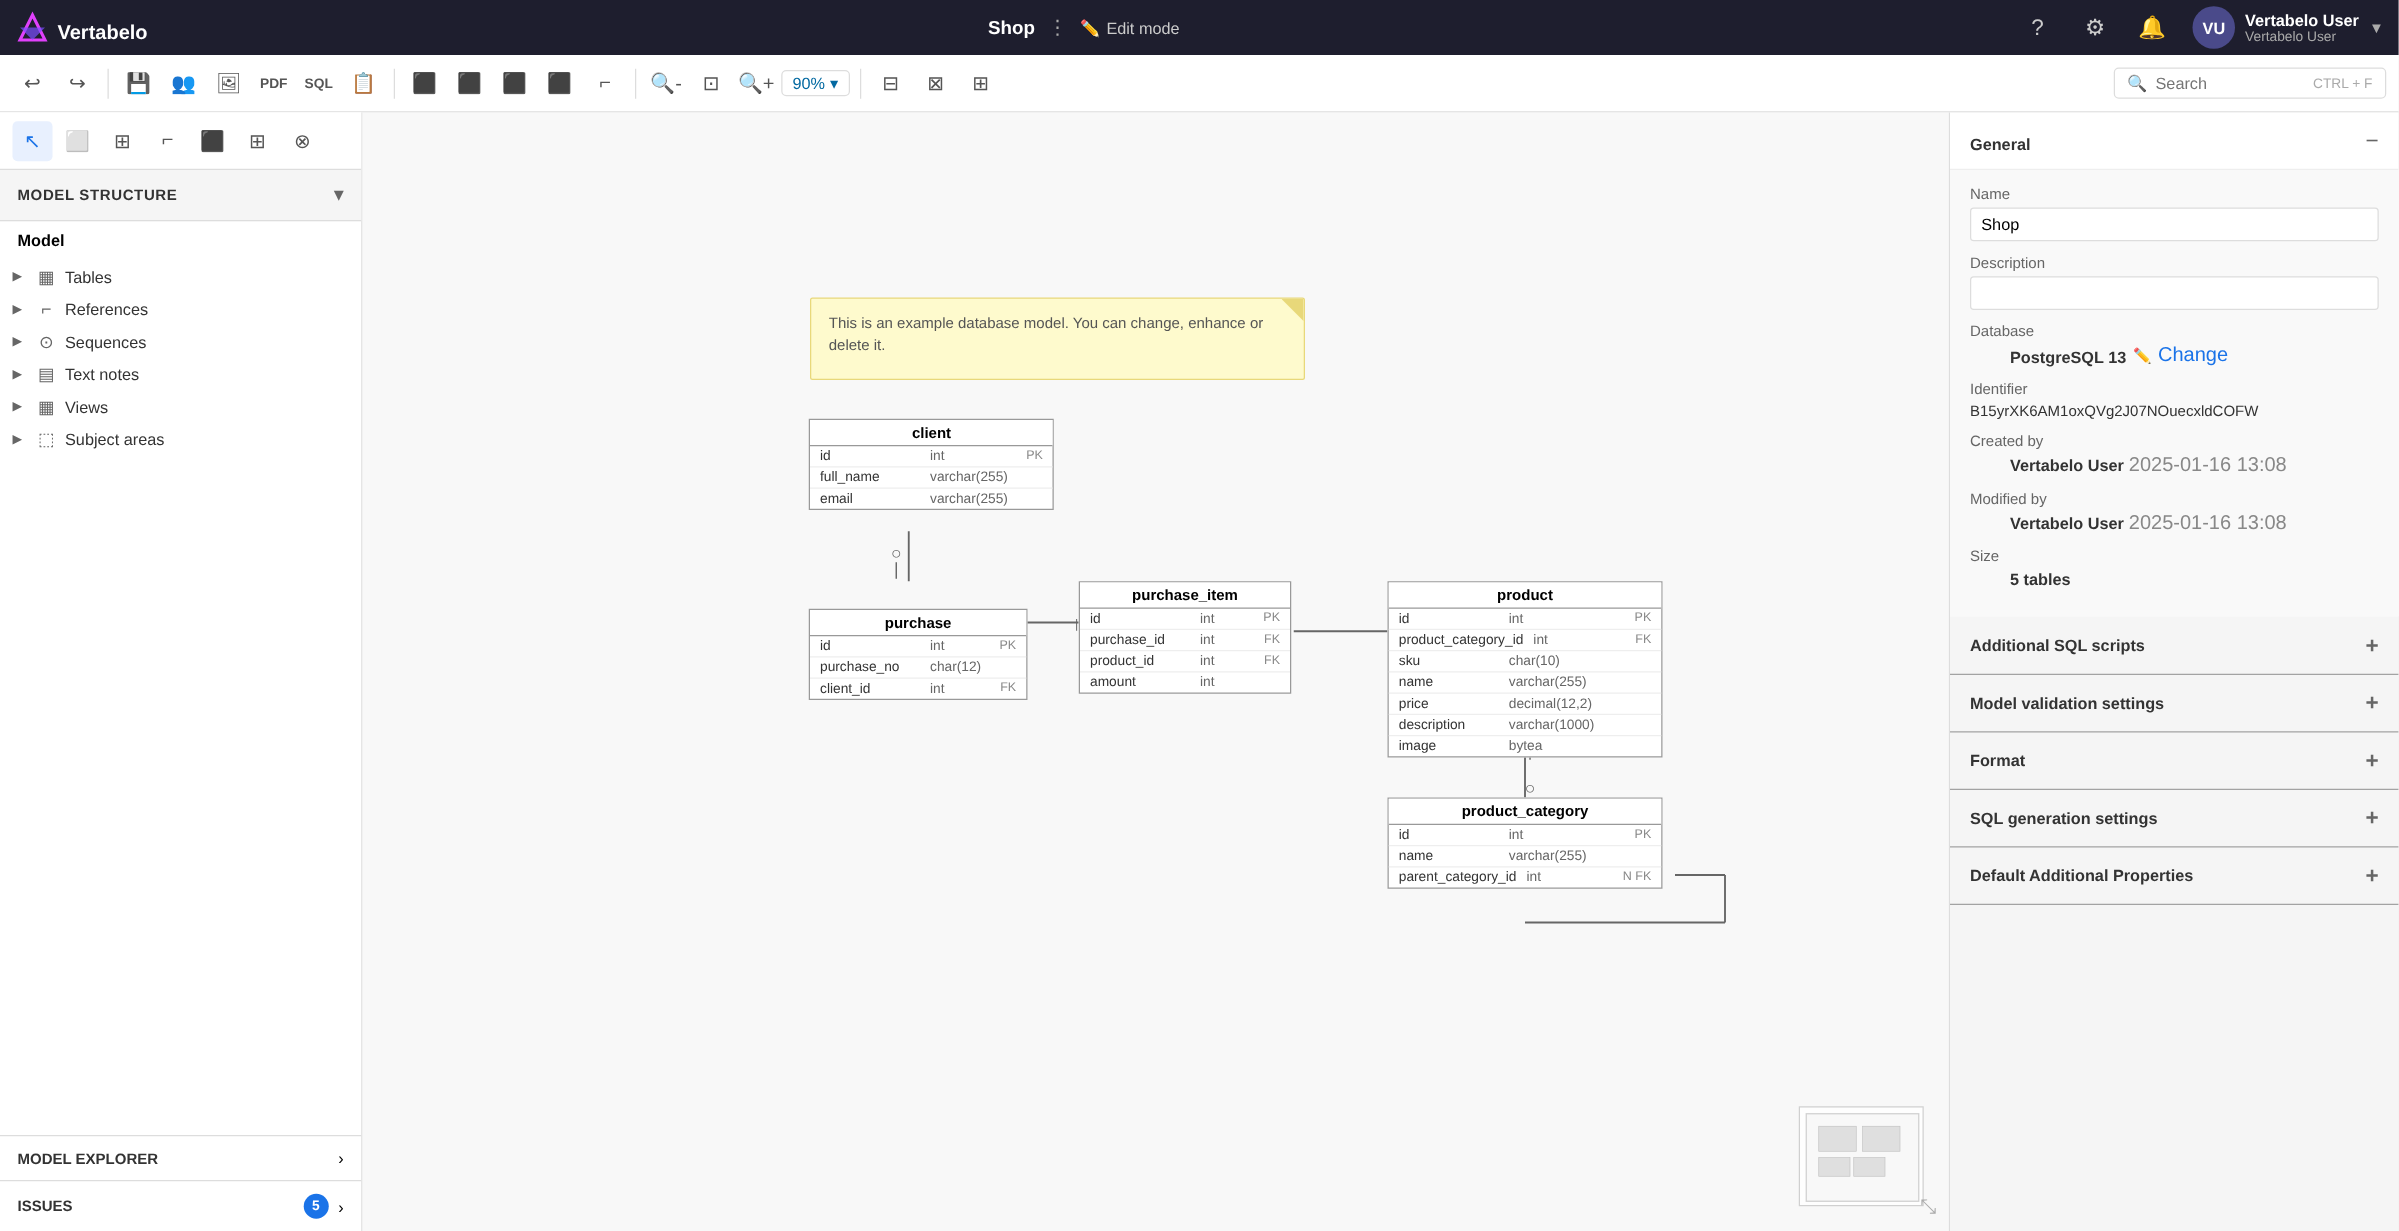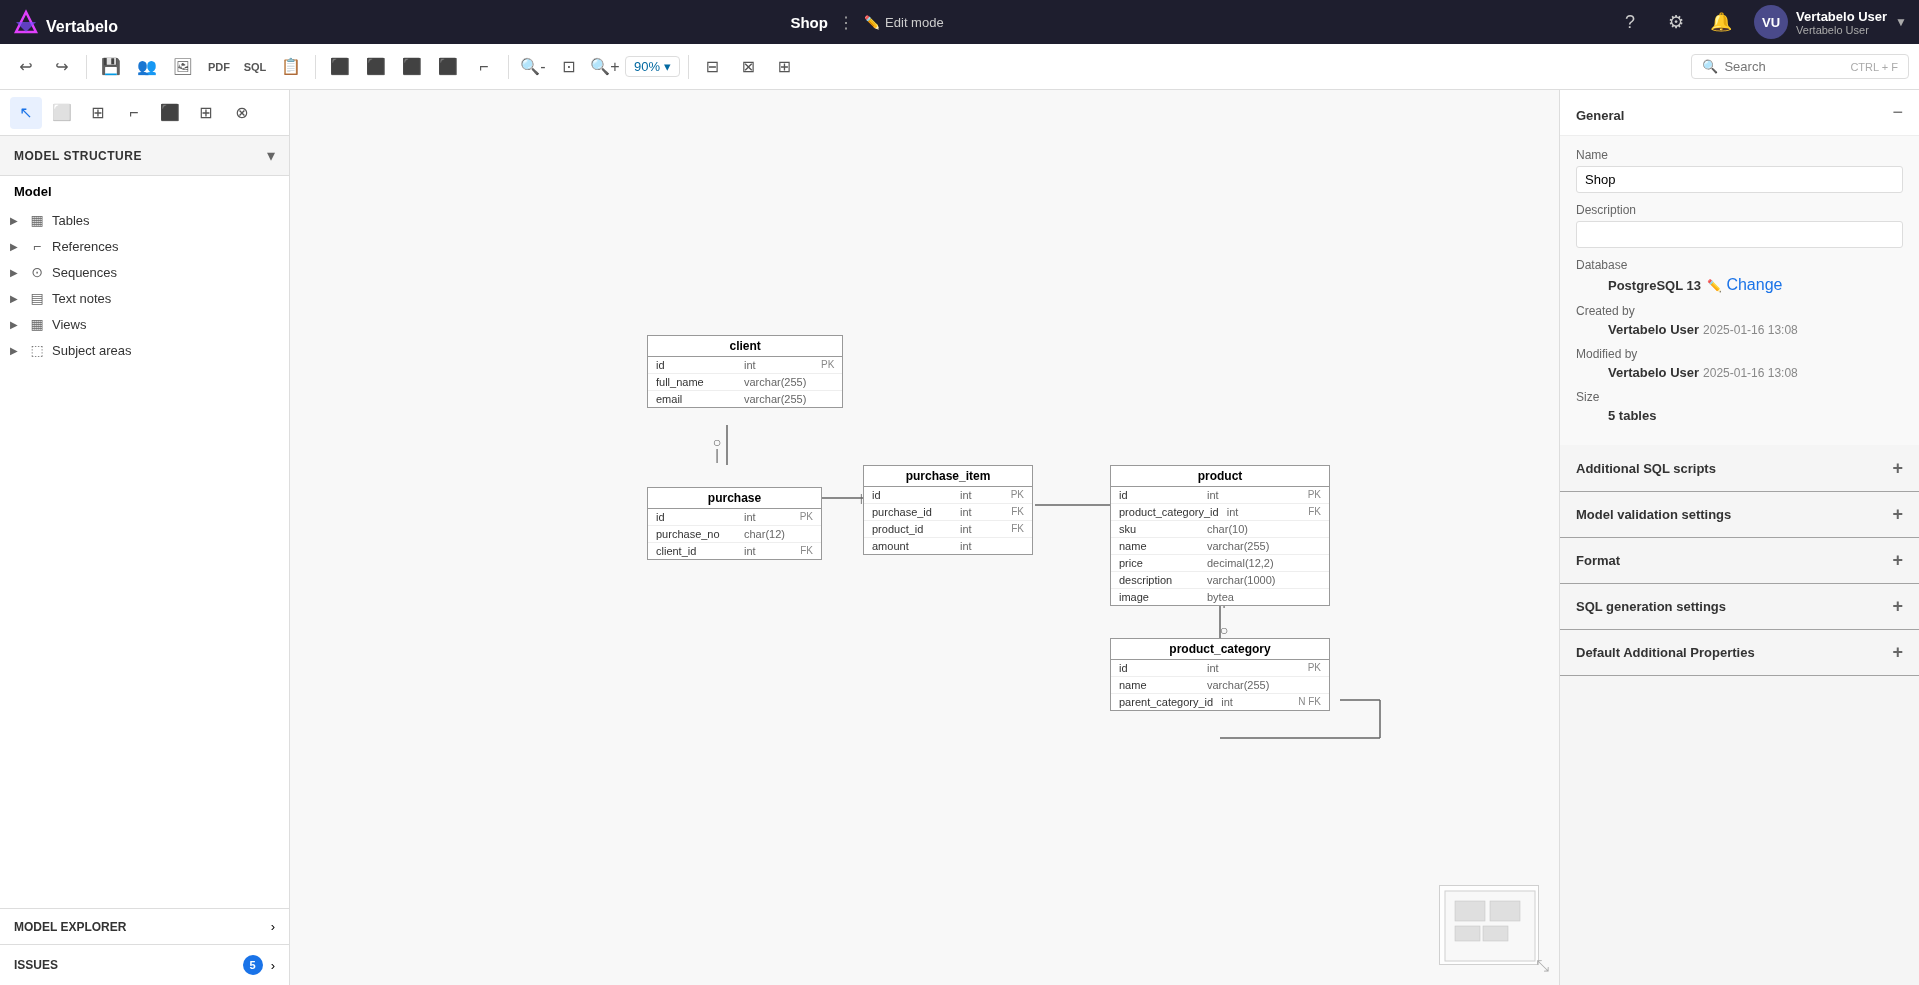--- a/index.html
+++ b/index.html
@@ -78,21 +78,21 @@
     .props-section-toggle { cursor: pointer; color: #666; font-size: 18px; font-weight: 300; }
     .props-body { padding: 12px 16px; background: #f9f9f9; }
     .prop-field { margin-bottom: 10px; }
     .prop-label { font-size: 12px; color: #666; margin-bottom: 4px; }
     .prop-input { width: 100%; border: 1px solid #ddd; border-radius: 3px; padding: 5px 8px; font-size: 13px; background: #fff; }
     .prop-value { font-size: 13px; color: #333; font-weight: 700; padding-left: 32px; }
     .prop-db { display: flex; align-items: center; gap: 6px; }
     .prop-change-link { color: #1a73e8; text-decoration: none; font-size: 16px; cursor: pointer; }
     .prop-change-link::before { content: '✏️'; font-size: 12px; }
     .prop-id { font-size: 12px; color: #333; word-break: break-all; }
-    .prop-datetime { color: #888; font-size: 12px; text-align: right; }
+    .prop-datetime { color: #888; font-size: 16px; text-align: right; }
     .prop-row { display: flex; gap: 4px; align-items: baseline; margin-bottom: 6px; }
     .collapsible-section { border-bottom: 1px solid #a3a3a3; }
     .collapsible-header { display: flex; align-items: center; justify-content: space-between; padding: 12px 16px; cursor: pointer; font-weight: 600; font-size: 13px; color: #333; }
     .plus-icon { font-size: 18px; color: #666; }
 
     
     .minimap { position: absolute; bottom: 20px; right: 20px; width: 100px; height: 80px; background: #fff; border: 1px solid #ccc; opacity: 0.9; }
 
     
     .search-bar { display: flex; align-items: center; gap: 6px; border: 1px solid #ddd; border-radius: 4px; padding: 4px 10px; background: #fff; margin-left: auto; }
@@ -259,20 +259,24 @@
 
       <text x="427" y="370" font-size="14" fill="#666" text-anchor="middle">|</text>
       <text x="427" y="357" font-size="14" fill="#666" text-anchor="middle">○</text>
 
       <text x="570" y="412" font-size="10" fill="#666">|</text>
 
       <text x="934" y="545" font-size="14" fill="#666" text-anchor="middle">○</text>
       <text x="934" y="515" font-size="14" fill="#666" text-anchor="middle">|</text>
     </svg>
 
+    <div class="sticky-note" style="left:358px; top:148px; width:396px; min-height:66px;">
+      <div class="sticky-note-corner"></div>
+      <span>This is an example database model. You can change, enhance or delete it.</span>
+    </div>
 
     <div class="db-table" style="left:357px; top:245px; min-width:170px;">
       <div class="db-table-header">client</div>
       <div class="db-table-row">
         <span class="db-col-name">id</span>
         <span class="db-col-type">int</span>
         <span class="db-col-key">PK</span>
       </div>
       <div class="db-table-row">
         <span class="db-col-name">full_name</span>
@@ -417,20 +421,24 @@
           <input class="prop-input" type="text" style="">
         </div>
         <div class="prop-field">
           <div class="prop-label">Database</div>
           <div class="prop-db">
             <span class="prop-value">PostgreSQL 13</span>
             <a class="prop-change-link"> <span>Change</span></a>
           </div>
         </div>
         <div class="prop-field">
+          <div class="prop-label">Identifier</div>
+          <div class="prop-id">B15yrXK6AM1oxQVg2J07NOuecxldCOFW</div>
+        </div>
+        <div class="prop-field">
           <div class="prop-label">Created by</div>
           <div class="prop-row">
             <span class="prop-value">Vertabelo User</span>
             <span class="prop-datetime">2025-01-16 13:08</span>
           </div>
         </div>
         <div class="prop-field">
           <div class="prop-label">Modified by</div>
           <div class="prop-row">
             <span class="prop-value">Vertabelo User</span>

